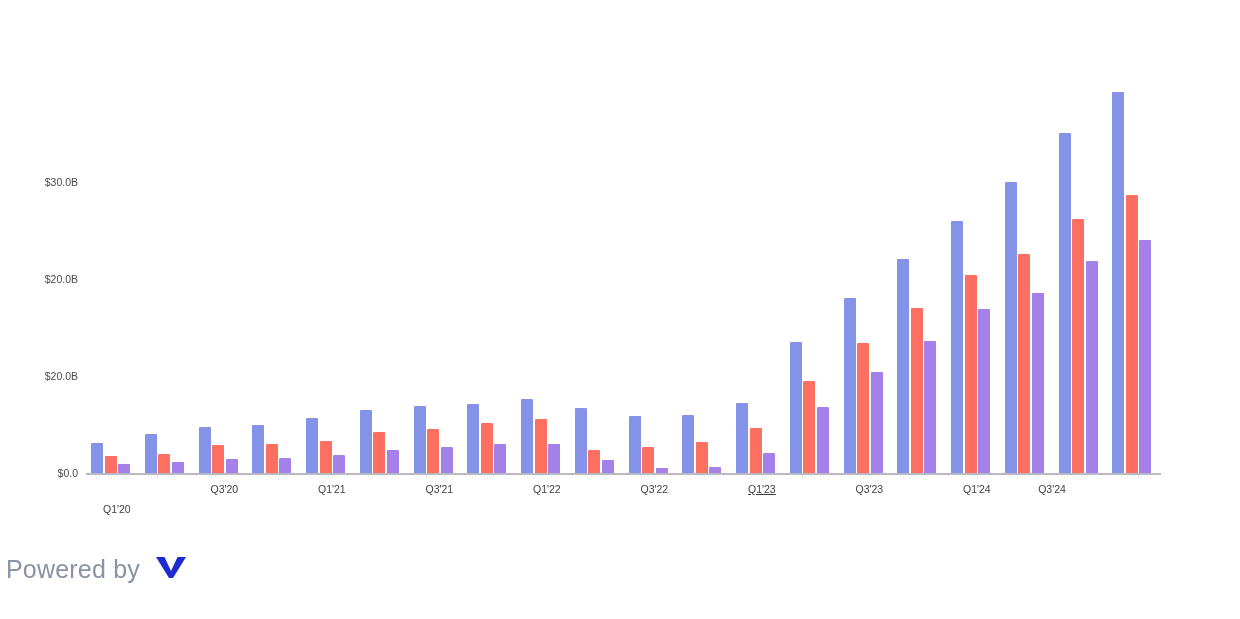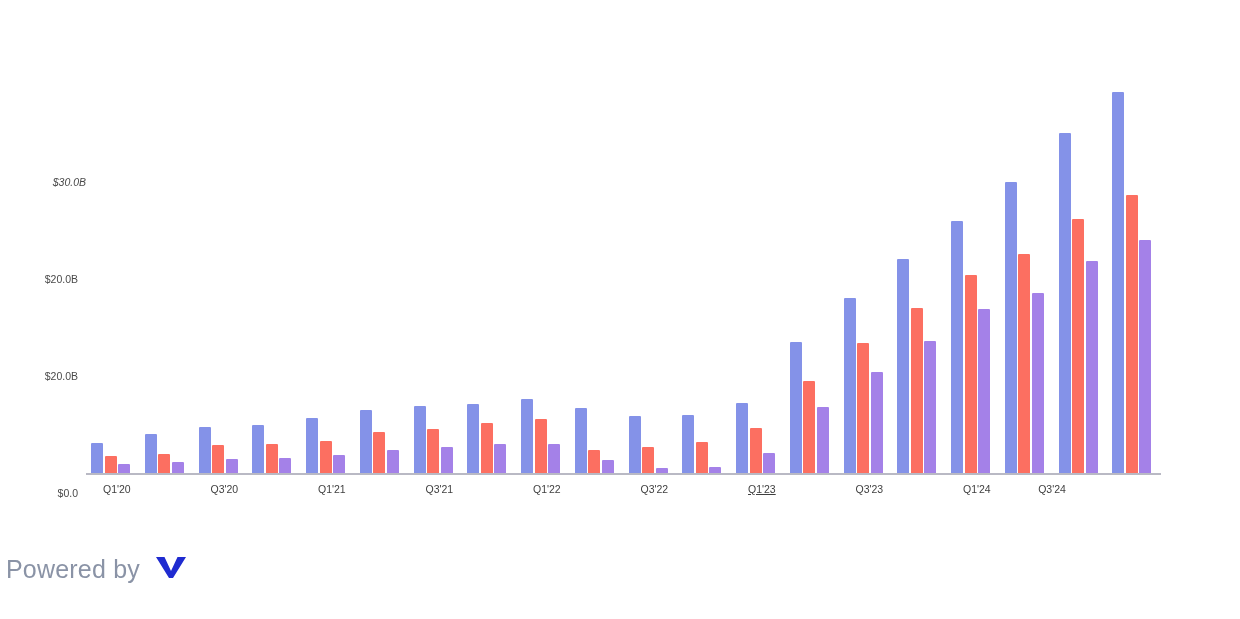--- a/index.html
+++ b/index.html
@@ -60,24 +60,24 @@
   .vs-text{font-size:25px;color:#6f7890;letter-spacing:.2px;}
 </style>
 </head>
 <body>
 
 <div class="card">
 
 
   <div class="plot">
     <div id="ylabels">
-        <div class="axis-label" style="left: 12px; top: 482px;">$0.0</div>
+        <div class="axis-label" style="left: 12px; top: 462px;">$0.0</div>
         <div class="axis-label" style="left: 12px; top: 365.095px;">$20.0B</div>
         <div class="axis-label" style="left: 12px; top: 268.19px;">$20.0B</div>
-        <div class="axis-label" style="left: 20px; top: 171.286px; font-style: italic;">$30.0B</div>
+        <div class="axis-label" style="left: 12px; top: 171.286px;">$30.0B</div>
       </div>
     <div class="baseline"></div>
     <div class="bars" id="bars">
         <div class="group" style="left: 5px; width: 45.75px;">
           <div class="bar rev" title="Q1'20 Revenue: $3.1B" style="height: 30.0405px; background: rgb(132, 146, 232);"></div>
           <div class="bar gp" title="Q1'20 Gross Profit: $1.8B" style="height: 17.4429px; background: rgb(252, 111, 97);"></div>
           <div class="bar oi" title="Q1'20 Operating Income: $0.9B" style="height: 8.72143px; background: rgb(164, 129, 232);"></div>
         </div>
         <div class="group" style="left: 58.75px; width: 45.75px;">
           <div class="bar rev" title="Q2'20 Revenue: $4B" style="height: 38.7619px; background: rgb(132, 146, 232);"></div>
@@ -169,21 +169,21 @@
           <div class="bar gp" title="Q3'24 Gross Profit: $26.2B" style="height: 253.89px; background: rgb(252, 111, 97);"></div>
           <div class="bar oi" title="Q3'24 Operating Income: $21.9B" style="height: 212.221px; background: rgb(164, 129, 232);"></div>
         </div>
         <div class="group" style="left: 1026.25px; width: 45.75px;">
           <div class="bar rev" title="Q4'24 Revenue: $39.3B" style="height: 380.836px; background: rgb(132, 146, 232);"></div>
           <div class="bar gp" title="Q4'24 Gross Profit: $28.7B" style="height: 278.117px; background: rgb(252, 111, 97);"></div>
           <div class="bar oi" title="Q4'24 Operating Income: $24B" style="height: 232.571px; background: rgb(164, 129, 232);"></div>
         </div>
       </div>
     <div id="xlabels">
-        <div class="xtick" style="left: 80.875px;">Q1'20</div>
+        <div class="xtick" style="left: 80.875px; margin-top: 20px;">Q1'20</div>
         <div class="xtick" style="left: 188.375px;">Q3'20</div>
         <div class="xtick" style="left: 295.875px;">Q1'21</div>
         <div class="xtick" style="left: 403.375px;">Q3'21</div>
         <div class="xtick" style="left: 510.875px;">Q1'22</div>
         <div class="xtick" style="left: 618.375px;">Q3'22</div>
         <div class="xtick" style="left: 725.875px; text-decoration: underline;">Q1'23</div>
         <div class="xtick" style="left: 833.375px;">Q3'23</div>
         <div class="xtick" style="left: 940.875px;">Q1'24</div>
         <div class="xtick" style="left: 1016px;">Q3'24</div>
       </div>

